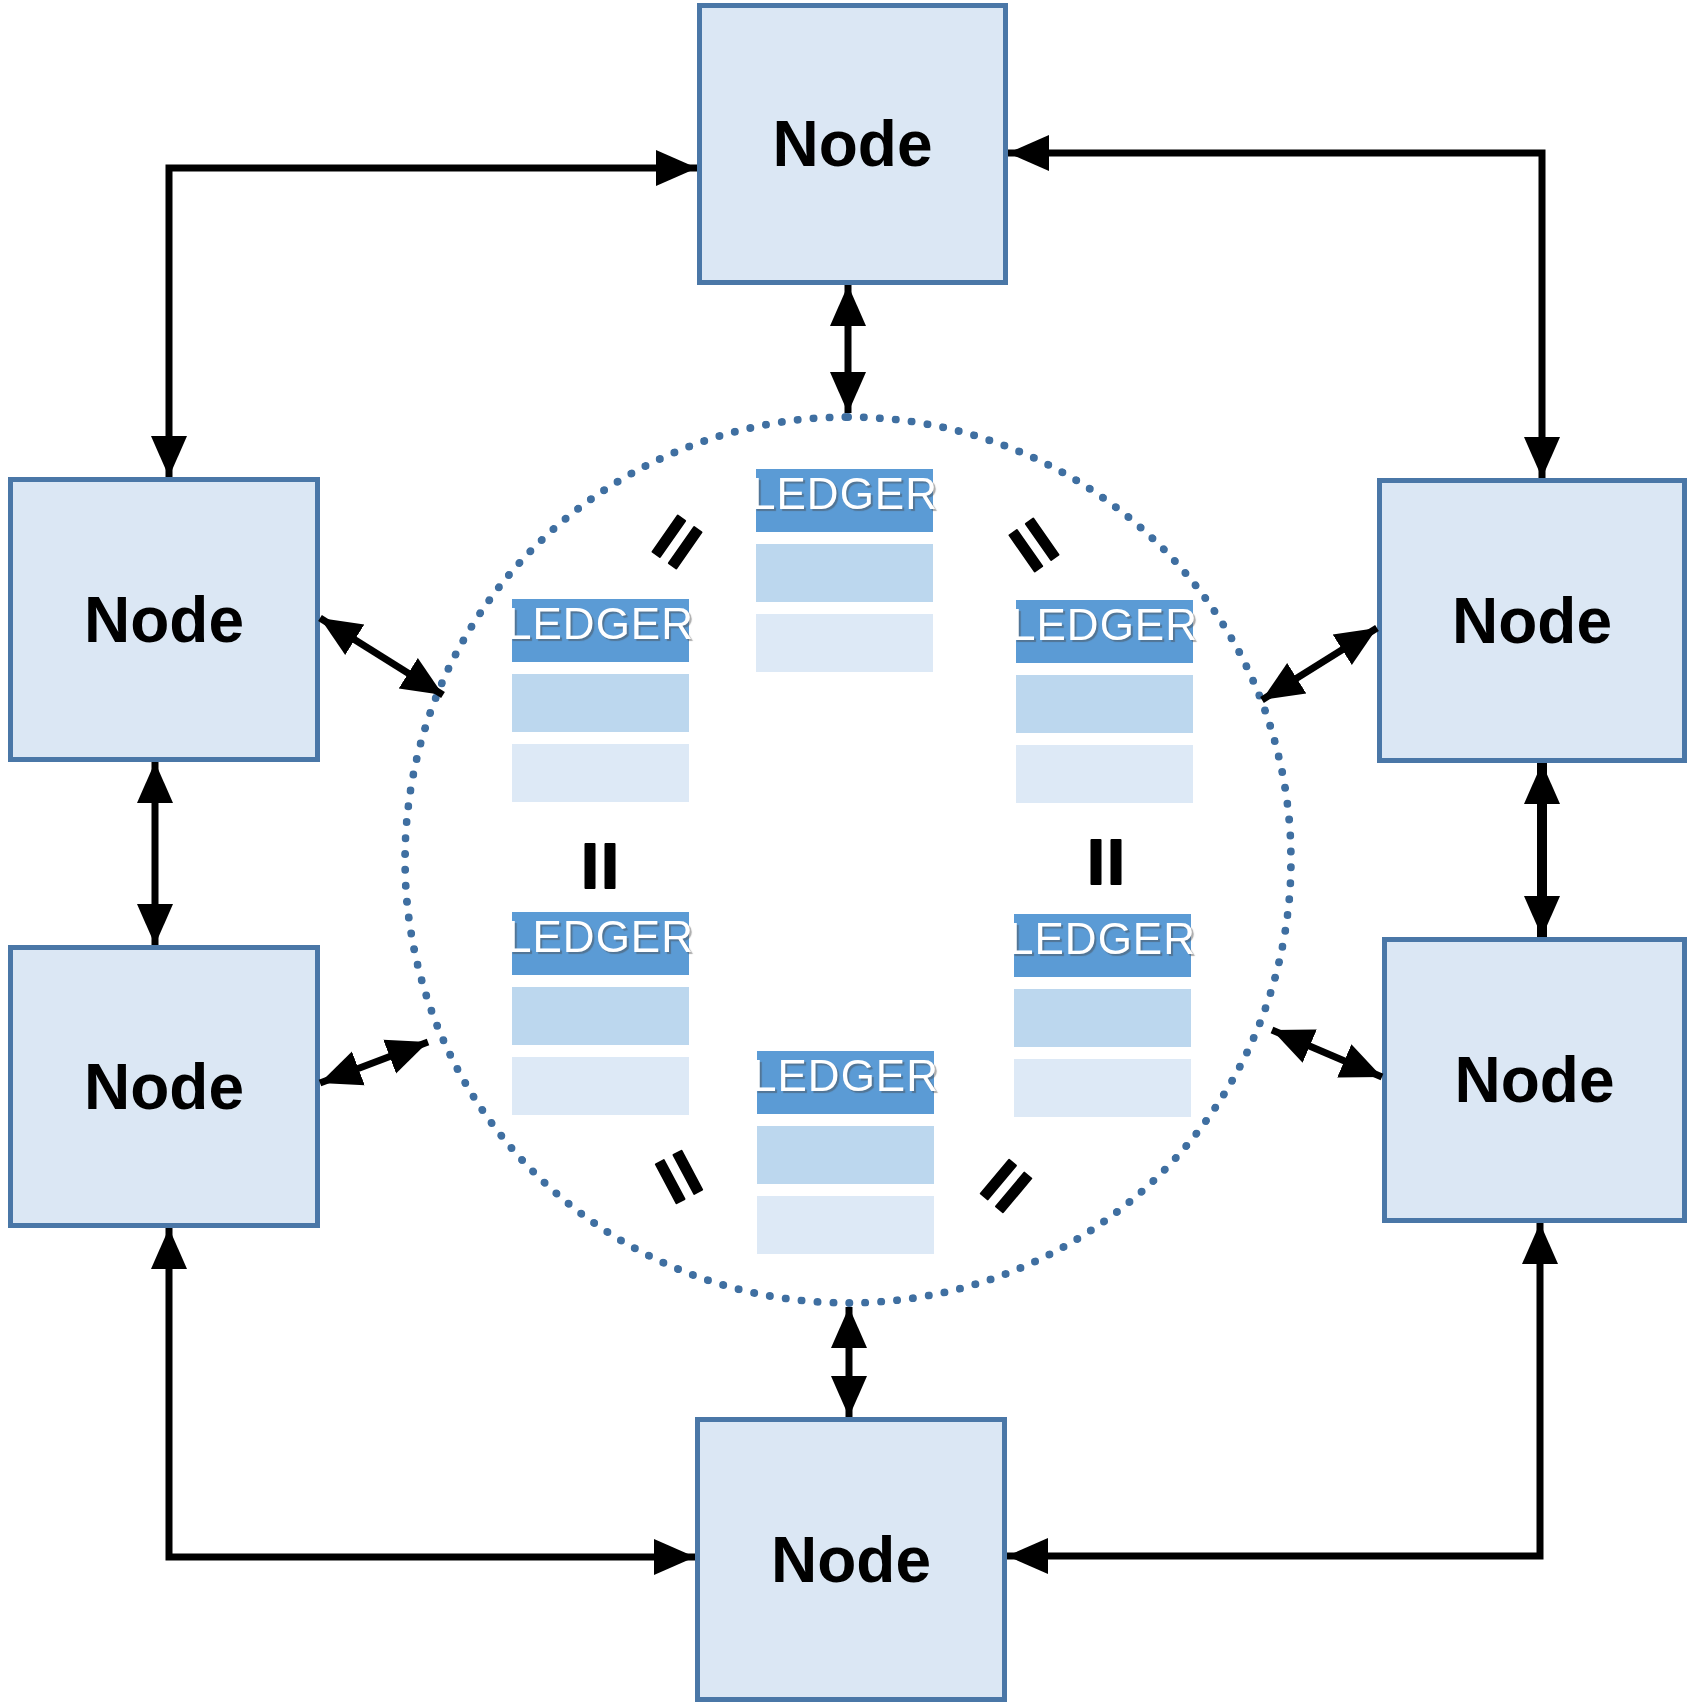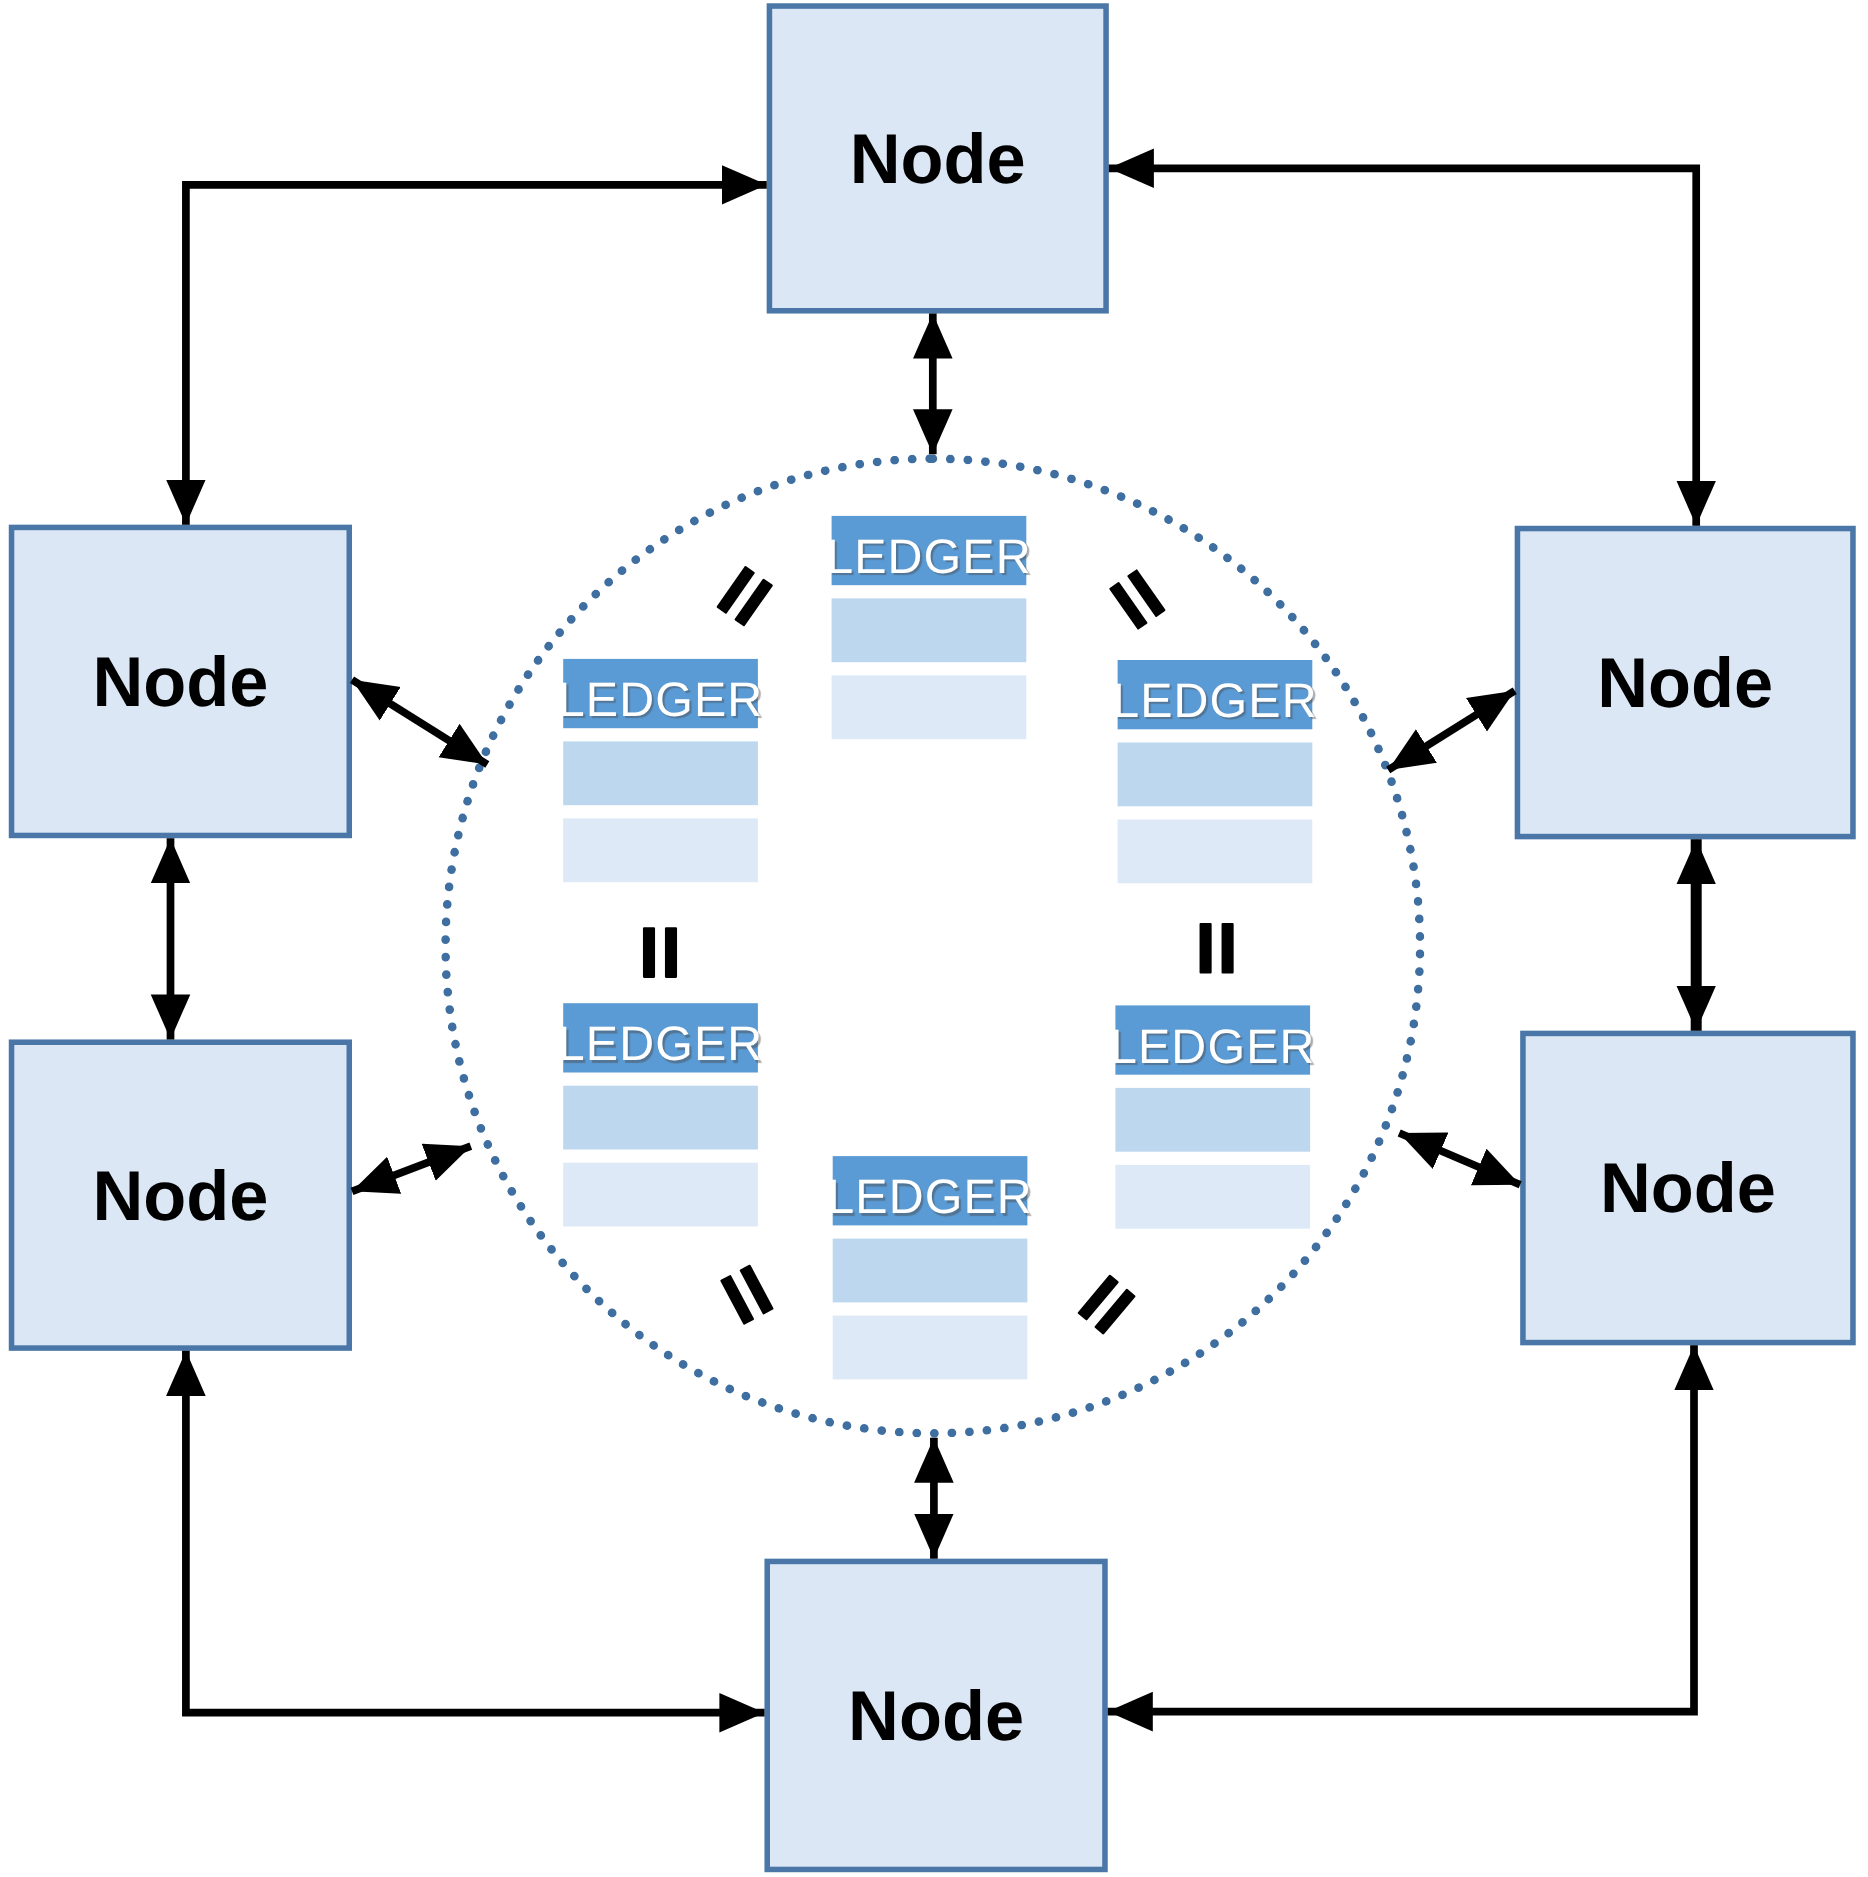--- a/index.html
+++ b/index.html
@@ -39,21 +39,21 @@
   .consensus-label{
     position:absolute;left:616px;top:832px;width:480px;
     text-align:center;
     font-size:66px;font-weight:700;color:var(--text);
     line-height:1.05;
   }
 
   .ledger{position:absolute;width:177px;}
   .ledger-header{
     height:63px;background:var(--ledger-header);
-    display:flex;align-items:flex-end;justify-content:center;
+    display:flex;align-items:flex-start;justify-content:center;
     margin-bottom:12px;
   }
   .ledger-header span{
     color:var(--ledger-text);font-size:44px;font-weight:400;letter-spacing:1px;
     text-shadow:2px 2px 1px rgba(70,70,70,0.45);
   }
   .ledger-row{height:58px;}
   .row-mid{background:var(--ledger-row-mid);margin-bottom:12px;}
   .row-light{background:var(--ledger-row-light);}
 

